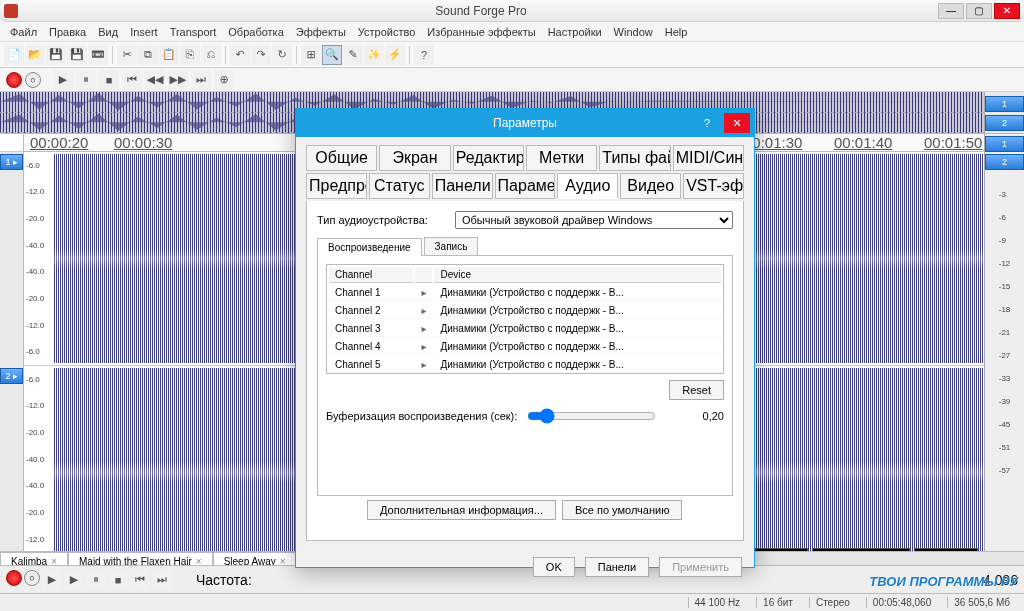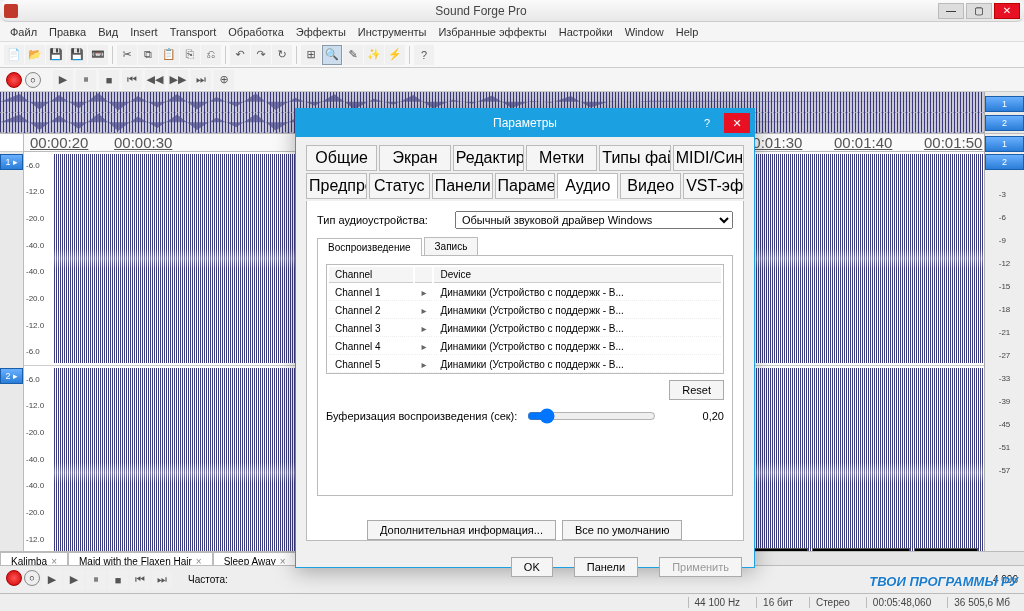--- a/index.html
+++ b/index.html
@@ -73,28 +73,28 @@
 .devtable { width:100%; border:1px solid #bbb; font-size:10px; }
 .devtable th { text-align:left; padding:2px 6px; background:#f5f5f5; border-bottom:1px solid #ccc; font-weight:normal;}
 .devtable td { padding:2px 6px; border-bottom:1px dotted #eee; }
 .devtable td.arrow { width:10px; color:#666;}
 .devscroll { height:110px; overflow-y:auto; border:1px solid #bbb; }
 .devtable { border:none;}
 .resetrow { text-align:right; margin-top:6px;}
 .btn { padding:3px 12px; font-size:11px; background:#f5f5f5; border:1px solid #aaa; cursor:pointer;}
 .sliderrow { display:flex; align-items:center; gap:10px; font-size:11px; margin-top:8px;}
 .slider { flex:0 0 60px; }
-.botbtns { display:flex; gap:6px; justify-content:flex-start; margin-top:24px; padding-left:50px;}
-.dlgfoot { display:flex; gap:21px; justify-content:flex-end; padding:8px 12px; }
+.botbtns { display:flex; gap:6px; justify-content:flex-start; margin-top:4px; padding-left:50px;}
+.dlgfoot { display:flex; gap:10px; justify-content:flex-end; padding:8px 12px; }
 .dlgfoot .btn.apply { color:#999;}
 
 
 .bottompanel { position:absolute; left:0; right:0; bottom:18px; height:28px; background:#eee; border-top:1px solid #bbb; display:flex; align-items:center; padding:0 6px; gap:4px;}
 .miniplay { display:flex; gap:2px; }
-.minitc { font-size:10px; margin-left:12px;}
+.minitc { font-size:14px; margin-left:20px;}
 .tabfiles { position:absolute; left:0; right:0; bottom:40px; height:20px; display:flex; background:#e5e5e5; border-top:1px solid #bbb;}
 .filetab { padding:2px 10px; border:1px solid #bbb; background:#fff; font-size:10px; display:flex; align-items:center; gap:4px; cursor:pointer;}
 .filetab .x { color:#888; cursor:pointer;}
 .statusbar { position:absolute; left:0; right:0; bottom:0; height:18px; background:#eee; border-top:1px solid #bbb; display:flex; align-items:center; justify-content:flex-end; padding:0 8px; gap:10px; font-size:10px; color:#444;}
 .statuscell { border-left:1px solid #bbb; padding:0 6px;}
 .timebox { position:absolute; right:46px; bottom:44px; display:flex; gap:4px;}
 .timecell { background:#000; color:#0cf; font-family:monospace; font-size:11px; padding:2px 8px; border:1px solid #555;}
 .watermark { position:absolute; right:6px; bottom:22px; color:#1a7ccc; font-weight:bold; font-style:italic; font-size:13px; text-shadow:0 0 2px #fff;}
 </style>
 </head>
@@ -111,21 +111,21 @@
 </div>
 
 <div class="menubar" id="menubar">
     <div class="menuitem">Файл</div>
     <div class="menuitem">Правка</div>
     <div class="menuitem">Вид</div>
     <div class="menuitem">Insert</div>
     <div class="menuitem">Transport</div>
     <div class="menuitem">Обработка</div>
     <div class="menuitem">Эффекты</div>
-    <div class="menuitem">Инструменты</div>
+    <div class="menuitem">Устройство</div>
     <div class="menuitem">Избранные эффекты</div>
     <div class="menuitem">Настройки</div>
     <div class="menuitem">Window</div>
     <div class="menuitem">Help</div>
   </div>
 
 <div class="toolbar">
   <div class="tbtn">📄</div>
   <div class="tbtn">📂</div>
   <div class="tbtn">💾</div>

